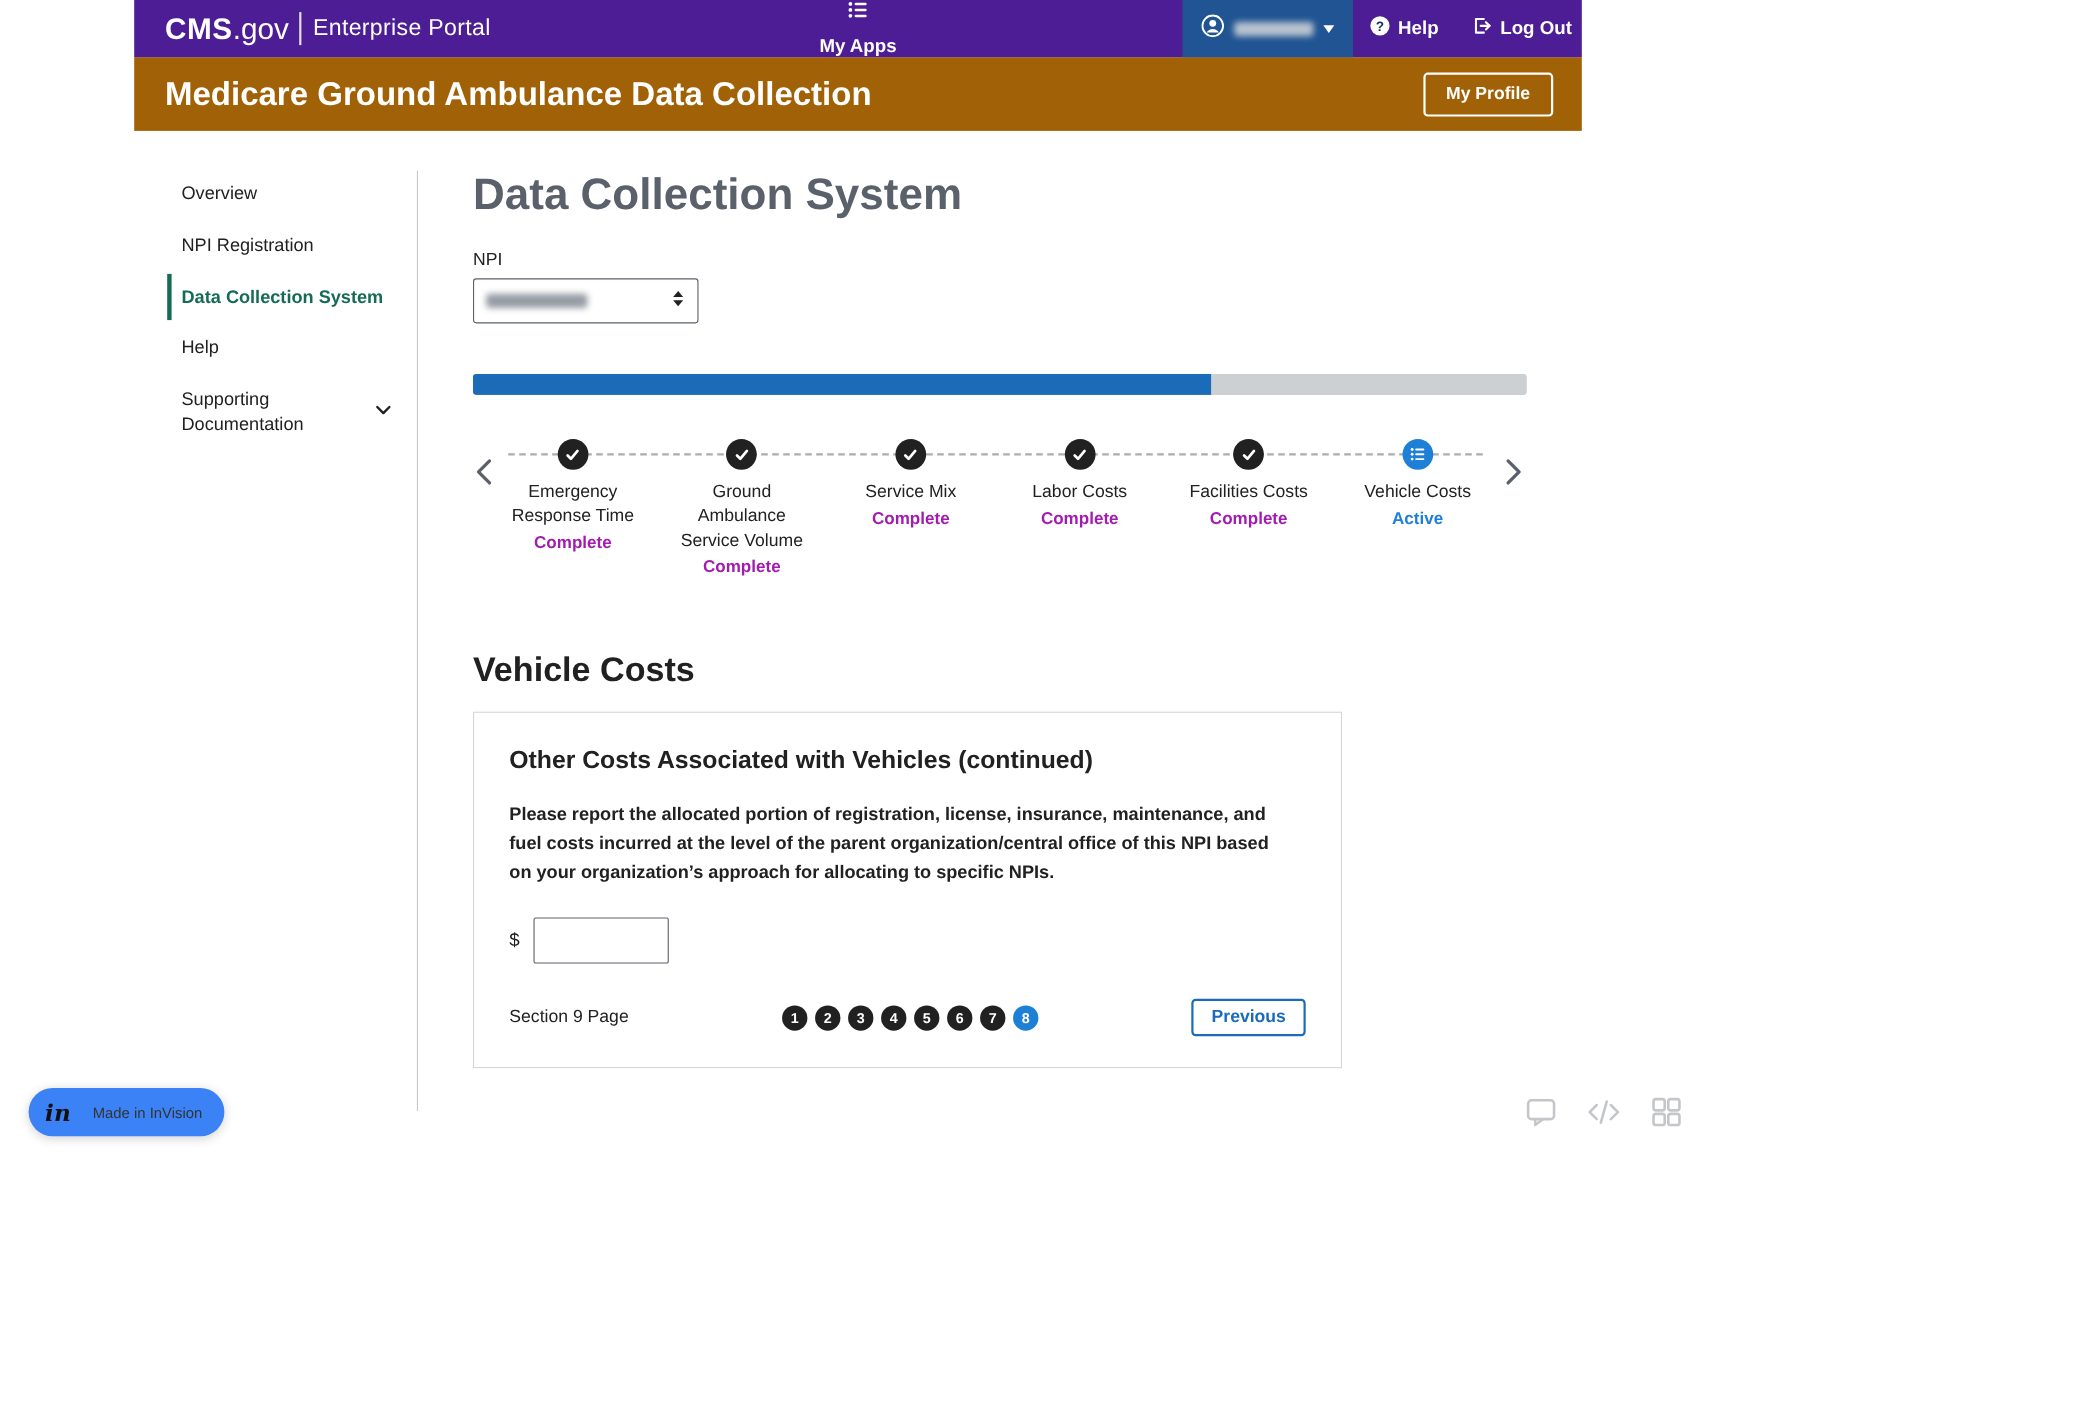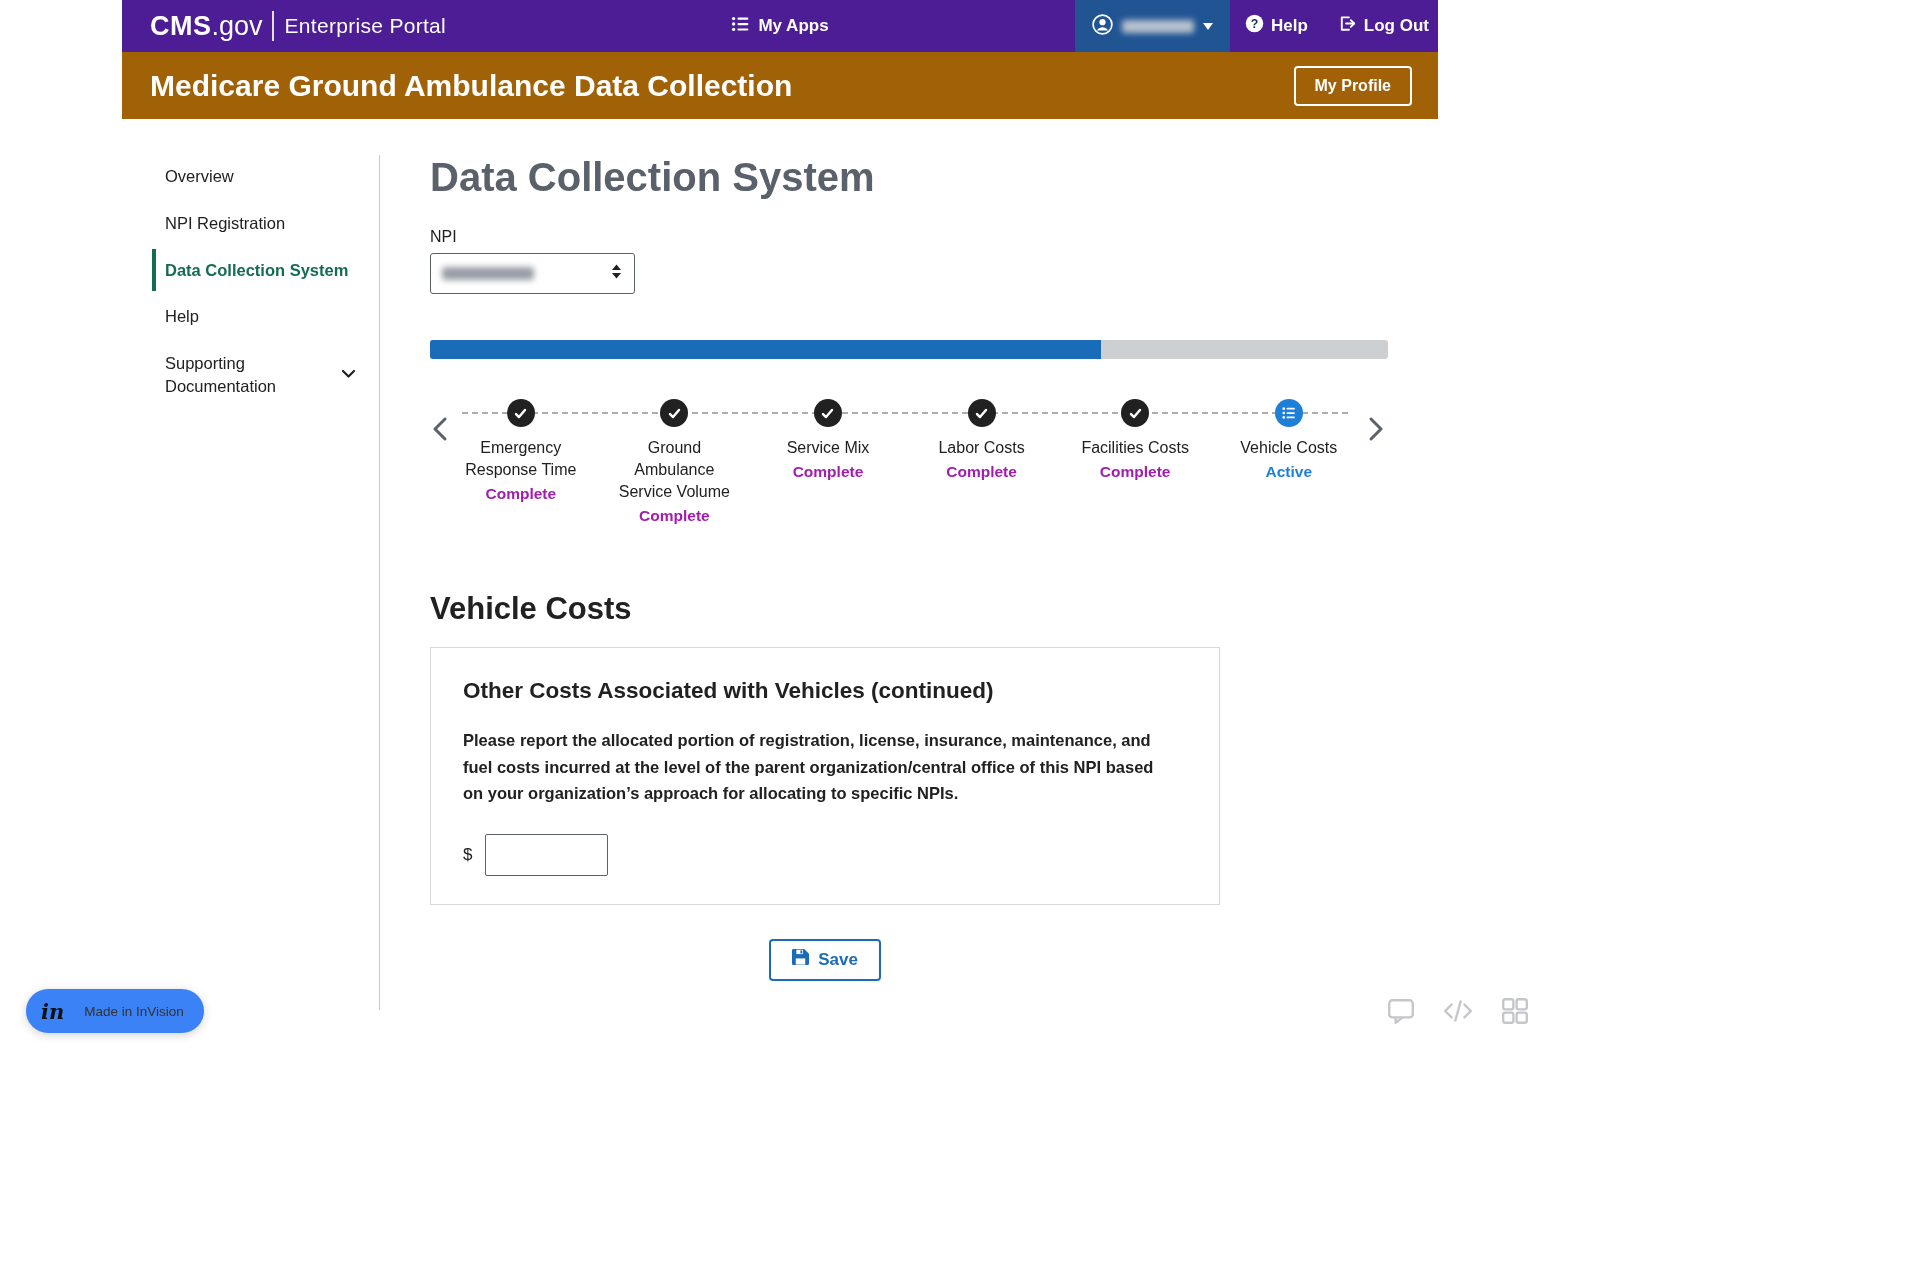--- a/index.html
+++ b/index.html
@@ -9,21 +9,21 @@
   .canvas { position:absolute; left:122px; top:0; width:1316px; background:#fff; }
 
   
   .topbar { height:52px; background:#4c1d95; color:#fff; display:flex; align-items:stretch; position:relative; }
   .logo { display:flex; align-items:center; padding-left:28px; cursor:pointer; }
   .logo-cms { font-weight:700; font-size:27px; letter-spacing:.5px; }
   .logo-gov { font-weight:400; font-size:27px; }
   .logo-divider { width:2px; height:30px; background:rgba(255,255,255,.85); margin:0 11px 0 9px; }
   .logo-portal { font-size:21px; font-weight:300; letter-spacing:.3px; }
   .topbar-center { position:absolute; left:50%; transform:translateX(-50%); top:0; height:52px;
-    display:flex; align-items:center; gap:9px; font-weight:700; font-size:17px; cursor:pointer; }
+    display:flex; align-items:center; gap:9px; font-weight:700; font-size:17px; cursor:pointer;flex-direction:column; }
   .topbar-right { margin-left:auto; display:flex; align-items:stretch; }
   .user-menu { background:#205493; display:flex; align-items:center; gap:9px; padding:0 17px; cursor:pointer; }
   .blur-blob { background:#b9c3cf; border-radius:3px; filter:blur(3px); }
   .user-blob { width:72px; height:13px; }
   .caret-down { width:0; height:0; border-left:5.5px solid transparent; border-right:5.5px solid transparent; border-top:7px solid #fff; }
   .top-link { display:flex; align-items:center; gap:7px; padding:0 15px; font-weight:700; font-size:17px; cursor:pointer; }
   .top-link:last-child { padding-right:9px; }
 
   
   .banner { height:67px; background:#a16207; color:#fff; display:flex; align-items:center; }
@@ -279,35 +279,36 @@
 
       <h2 class="section-title">Vehicle Costs</h2>
 
       <div class="card">
         <div class="card-title">Other Costs Associated with Vehicles (continued)</div>
         <p class="card-body">Please report the allocated portion of registration, license, insurance, maintenance, and fuel costs incurred at the level of the parent organization/central office of this NPI based on your organization’s approach for allocating to specific NPIs.</p>
         <div class="currency-row">
           <span>$</span>
           <input class="amount-input" type="text" value="" style="">
         </div>
-      </div>
-
-      <div class="save-row">
-        <button class="save-btn">
-          <span>
-            <svg width="17" height="17" viewBox="0 0 18 18">
-                <path d="M16.5 17h-15A1.5 1.5 0 0 1 0 15.5V1.5A1.5 1.5 0 0 1 1.5 0h11.4L18 5.1v10.4A1.5 1.5 0 0 1 16.5 17z" fill="#1a6cb8"></path>
-                <rect x="4" y="10" width="10" height="6.5" fill="#fff"></rect>
-                <rect x="4.6" y="0.8" width="7" height="4.6" fill="#fff"></rect>
-                <rect x="8.9" y="1.5" width="1.9" height="3.2" fill="#1a6cb8"></rect>
-              </svg>
-          </span>
-          <span>Save</span>
-        </button>
-      </div>
+        <div class="card-footer">
+          <span class="section-page">Section 9 Page</span>
+          <div class="pagination">
+            <span class="page-dot">1</span>
+            <span class="page-dot">2</span>
+            <span class="page-dot">3</span>
+            <span class="page-dot">4</span>
+            <span class="page-dot">5</span>
+            <span class="page-dot">6</span>
+            <span class="page-dot">7</span>
+            <span class="page-dot active">8</span>
+          </div>
+          <button class="prev-btn">Previous</button>
+        </div>
+      </div>
+
 
     </main>
   </div>
 </div>
 
 <div class="invision-badge">
   <span class="in-logo">in</span>
   <span class="badge-text">Made in InVision</span>
 </div>
 

